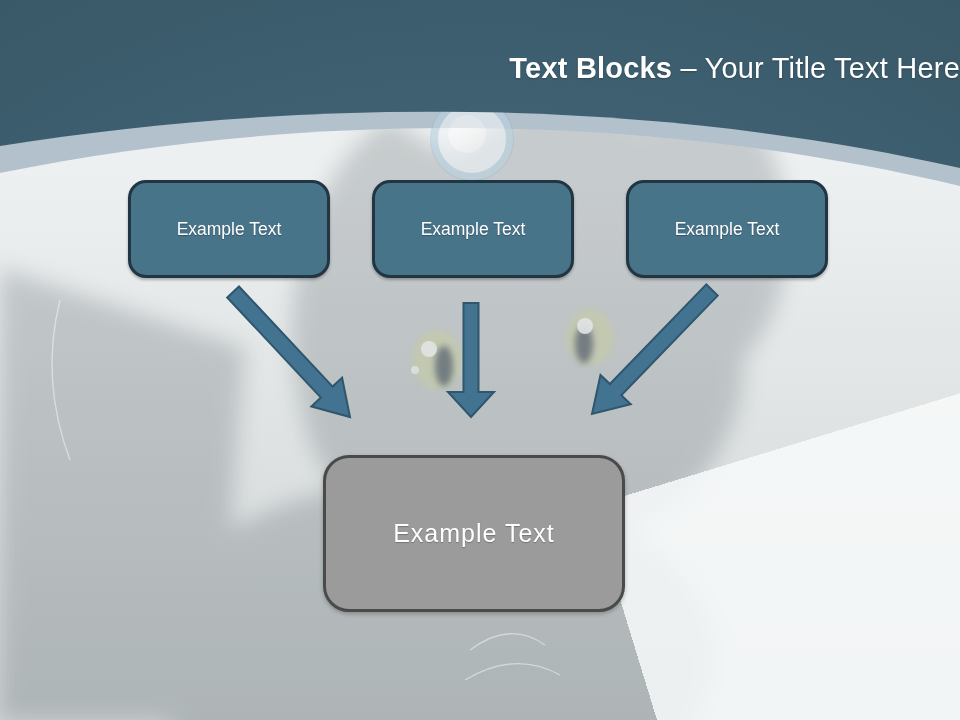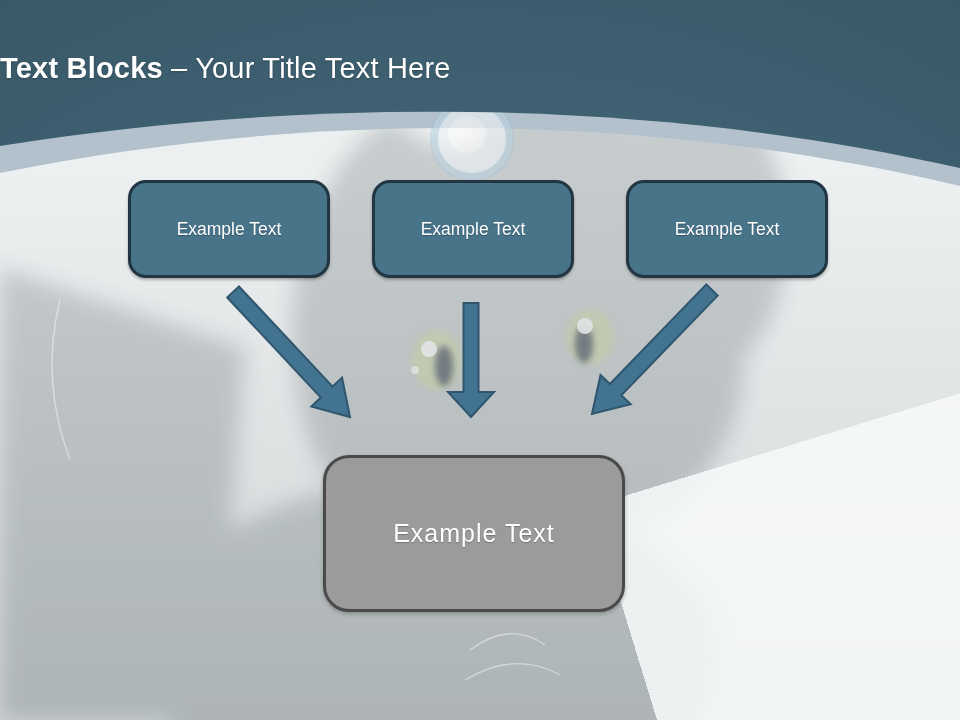--- a/index.html
+++ b/index.html
@@ -16,21 +16,21 @@
     font-family:"Liberation Sans","DejaVu Sans",sans-serif;
     background:radial-gradient(130% 170% at 50% 118%,
       var(--header-light,#54809a) 0%, var(--header-mid,#44687b) 42%,
       var(--header-dark,#33505d) 100%);
   }
   svg.bg, svg.arrows{position:absolute; left:0; top:0;}
   svg.bg{z-index:0;}
   svg.arrows{z-index:2;}
   .slide-title{
     position:absolute; left:0; right:0; top:52px; z-index:3;
-    text-align:left; color:var(--text-light,#fff); font-size:29px;
+    text-align:right; color:var(--text-light,#fff); font-size:29px;
     text-shadow:0 1px 2px rgba(0,0,0,.25); letter-spacing:.2px;
   }
   .slide-title .t-bold{font-weight:700;}
   .slide-title .t-rest{font-weight:400;}
   .tblock{
     position:absolute; top:180px; width:202px; height:98px; z-index:3;
     background:var(--block-fill,#48748a);
     border:3px solid var(--block-border,#213642);
     border-radius:18px; box-sizing:border-box;
     display:flex; align-items:center; justify-content:center;

